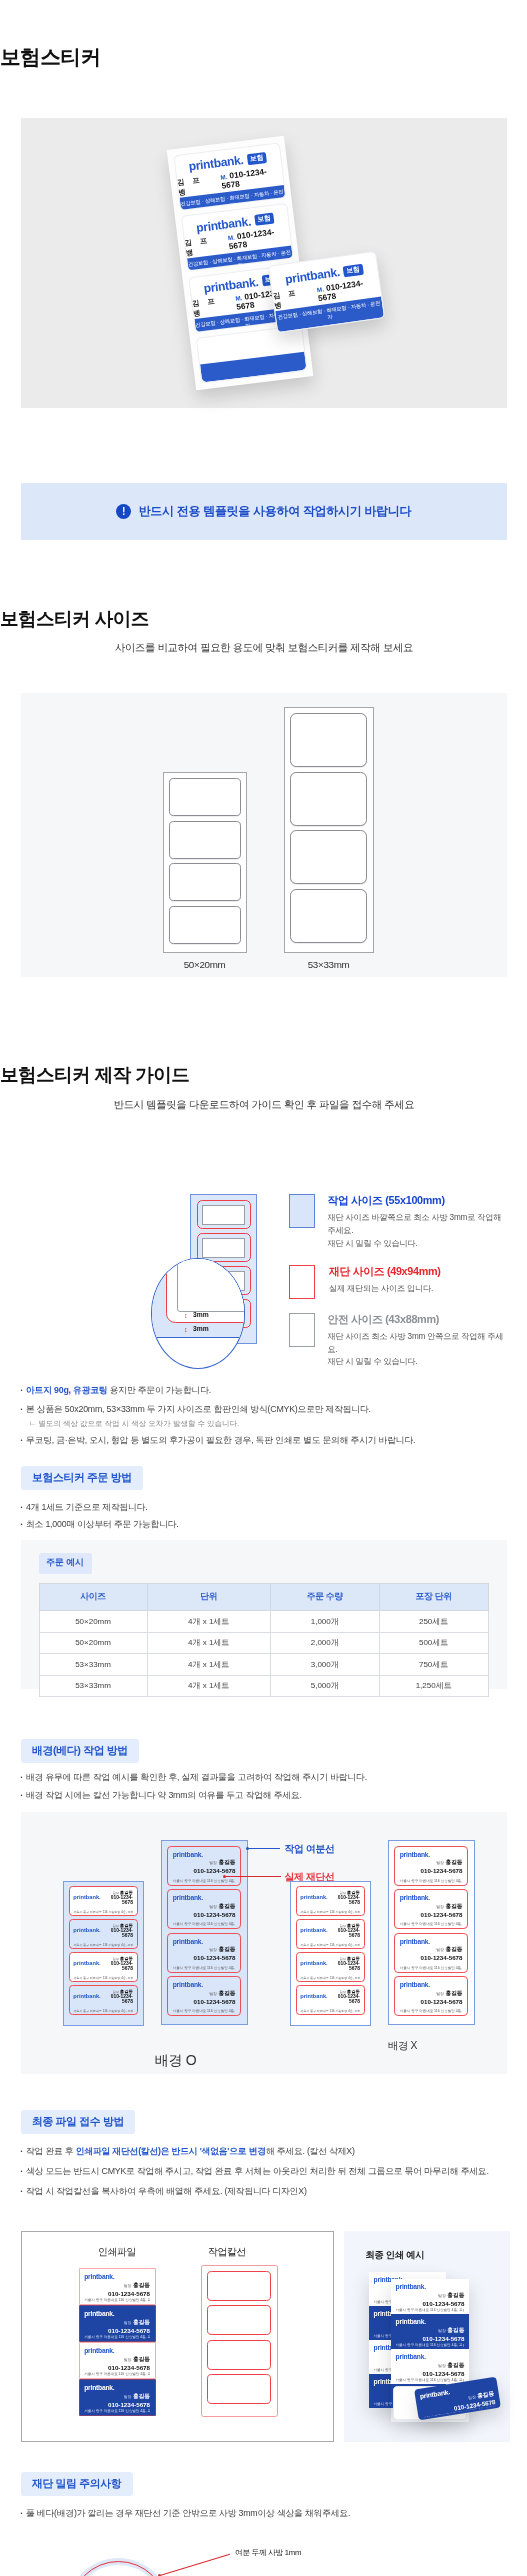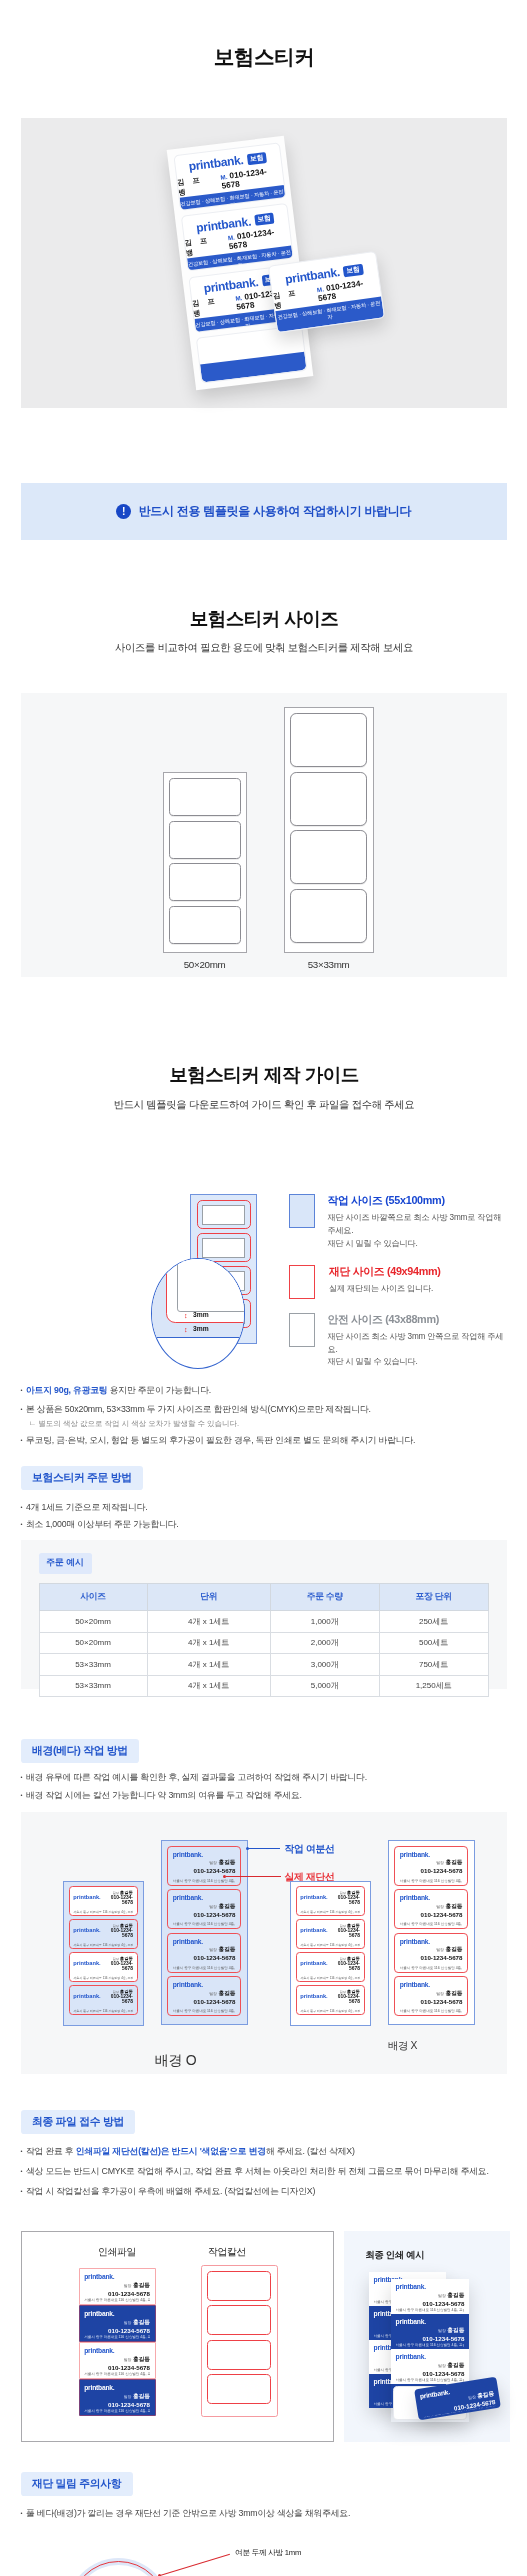--- a/index.html
+++ b/index.html
@@ -1,19 +1,19 @@
 <!DOCTYPE html>
 <html style="font-size:8.2px"><head>
 <meta charset="utf-8">
 <style>
   html,body{margin:0;padding:0;background:#fff;}
   body{font-family:"Liberation Sans","DejaVu Sans",sans-serif;color:#111;}
   #canvas{position:relative;width:528px;height:3479px;margin:0 auto;background:#fff;overflow:hidden;}
   .abs{position:absolute;}
-  .sec-heading{width:528px;text-align:center;font-size:18.5px;font-weight:bold;color:#111;letter-spacing:-0.5px;}
+  .sec-heading{width:528px;text-align:left;font-size:18.5px;font-weight:bold;color:#111;letter-spacing:-0.5px;}
   .sec-sub{width:528px;text-align:center;font-size:10.3px;color:#333;letter-spacing:-0.3px;}
   .graybox{background:#f6f7f8;}
   .badge-title{display:inline-block;background:#e3edfc;color:#2356cb;font-size:10.8px;font-weight:bold;padding:5.2px 11.3px;border-radius:3.1px;letter-spacing:-0.3px;}
   .bullet{font-size:8.8px;color:#444;letter-spacing:-0.2px;}
   .bullet:before{content:"•";font-size:5.7px;vertical-align:1px;margin-right:3.6px;color:#444;}
   .subnote{font-size:7.5px;color:#888;padding-left:8.2px;}
   .bold-blue{color:#2356cb;font-weight:bold;}
   
   .dsgA{background:#fff;border-radius:5.2px;border:0.5px solid #eceef2;position:relative;overflow:hidden;display:flex;flex-direction:column;}
   .dsgA .r1{display:flex;align-items:center;justify-content:center;gap:3.6px;margin-top:5.2px;}
@@ -408,21 +408,21 @@
       </div>
     </div>
     <div class="abs clabel" style="left:93px;top:227px;width:124px;font-size:14px;margin-top:13px;">배경 O</div>
     <div class="abs clabel" style="left:320px;top:227px;width:124px;font-size:10.3px;">배경 X</div>
   </div>
 
   <div class="abs" style="left:20.6px;top:2110px;"><span class="badge-title">최종 파일 접수 방법</span></div>
   <div class="abs" style="left:20.6px;top:2146px;width:486px;">
     <div class="bullet" style="margin-bottom:8.2px;"><span>작업 완료 후 </span><span class="bold-blue">인쇄파일 재단선(칼선)은 반드시 '색없음'으로 변경</span><span>해 주세요. (칼선 삭제X)</span></div>
     <div class="bullet" style="margin-bottom:8.2px;">색상 모드는 반드시 CMYK로 작업해 주시고, 작업 완료 후 서체는 아웃라인 처리한 뒤 전체 그룹으로 묶어 마무리해 주세요.</div>
-    <div class="bullet">작업 시 작업칼선을 후가공이 우측에 배열해 주세요. (작업칼선에는 디자인X)</div>
+    <div class="bullet">작업 시 작업칼선을 복사하여 우측에 배열해 주세요. (제작됩니다 디자인X)</div>
   </div>
 
   <div class="abs" style="left:20.6px;top:2231px;width:313px;height:211px;background:#fff;border:0.5px solid #a9a9ad;box-sizing:border-box;">
     <div class="abs boxlabel" style="left:57px;top:14.4px;width:77px;text-align:center;font-weight:normal;font-size:9.8px;">인쇄파일</div>
     <div class="abs boxlabel" style="left:167px;top:14.4px;width:77px;text-align:center;font-weight:normal;font-size:9.8px;">작업칼선</div>
 
     <div class="abs printstrip" style="left:57px;top:36px;width:77px;">
       <div>
         <div class="s53 s53c" style="width:77px;height:37px;border-radius:1px;border-color:rgba(238,64,70,.45);">
           <span class="lg">printbank.</span>

